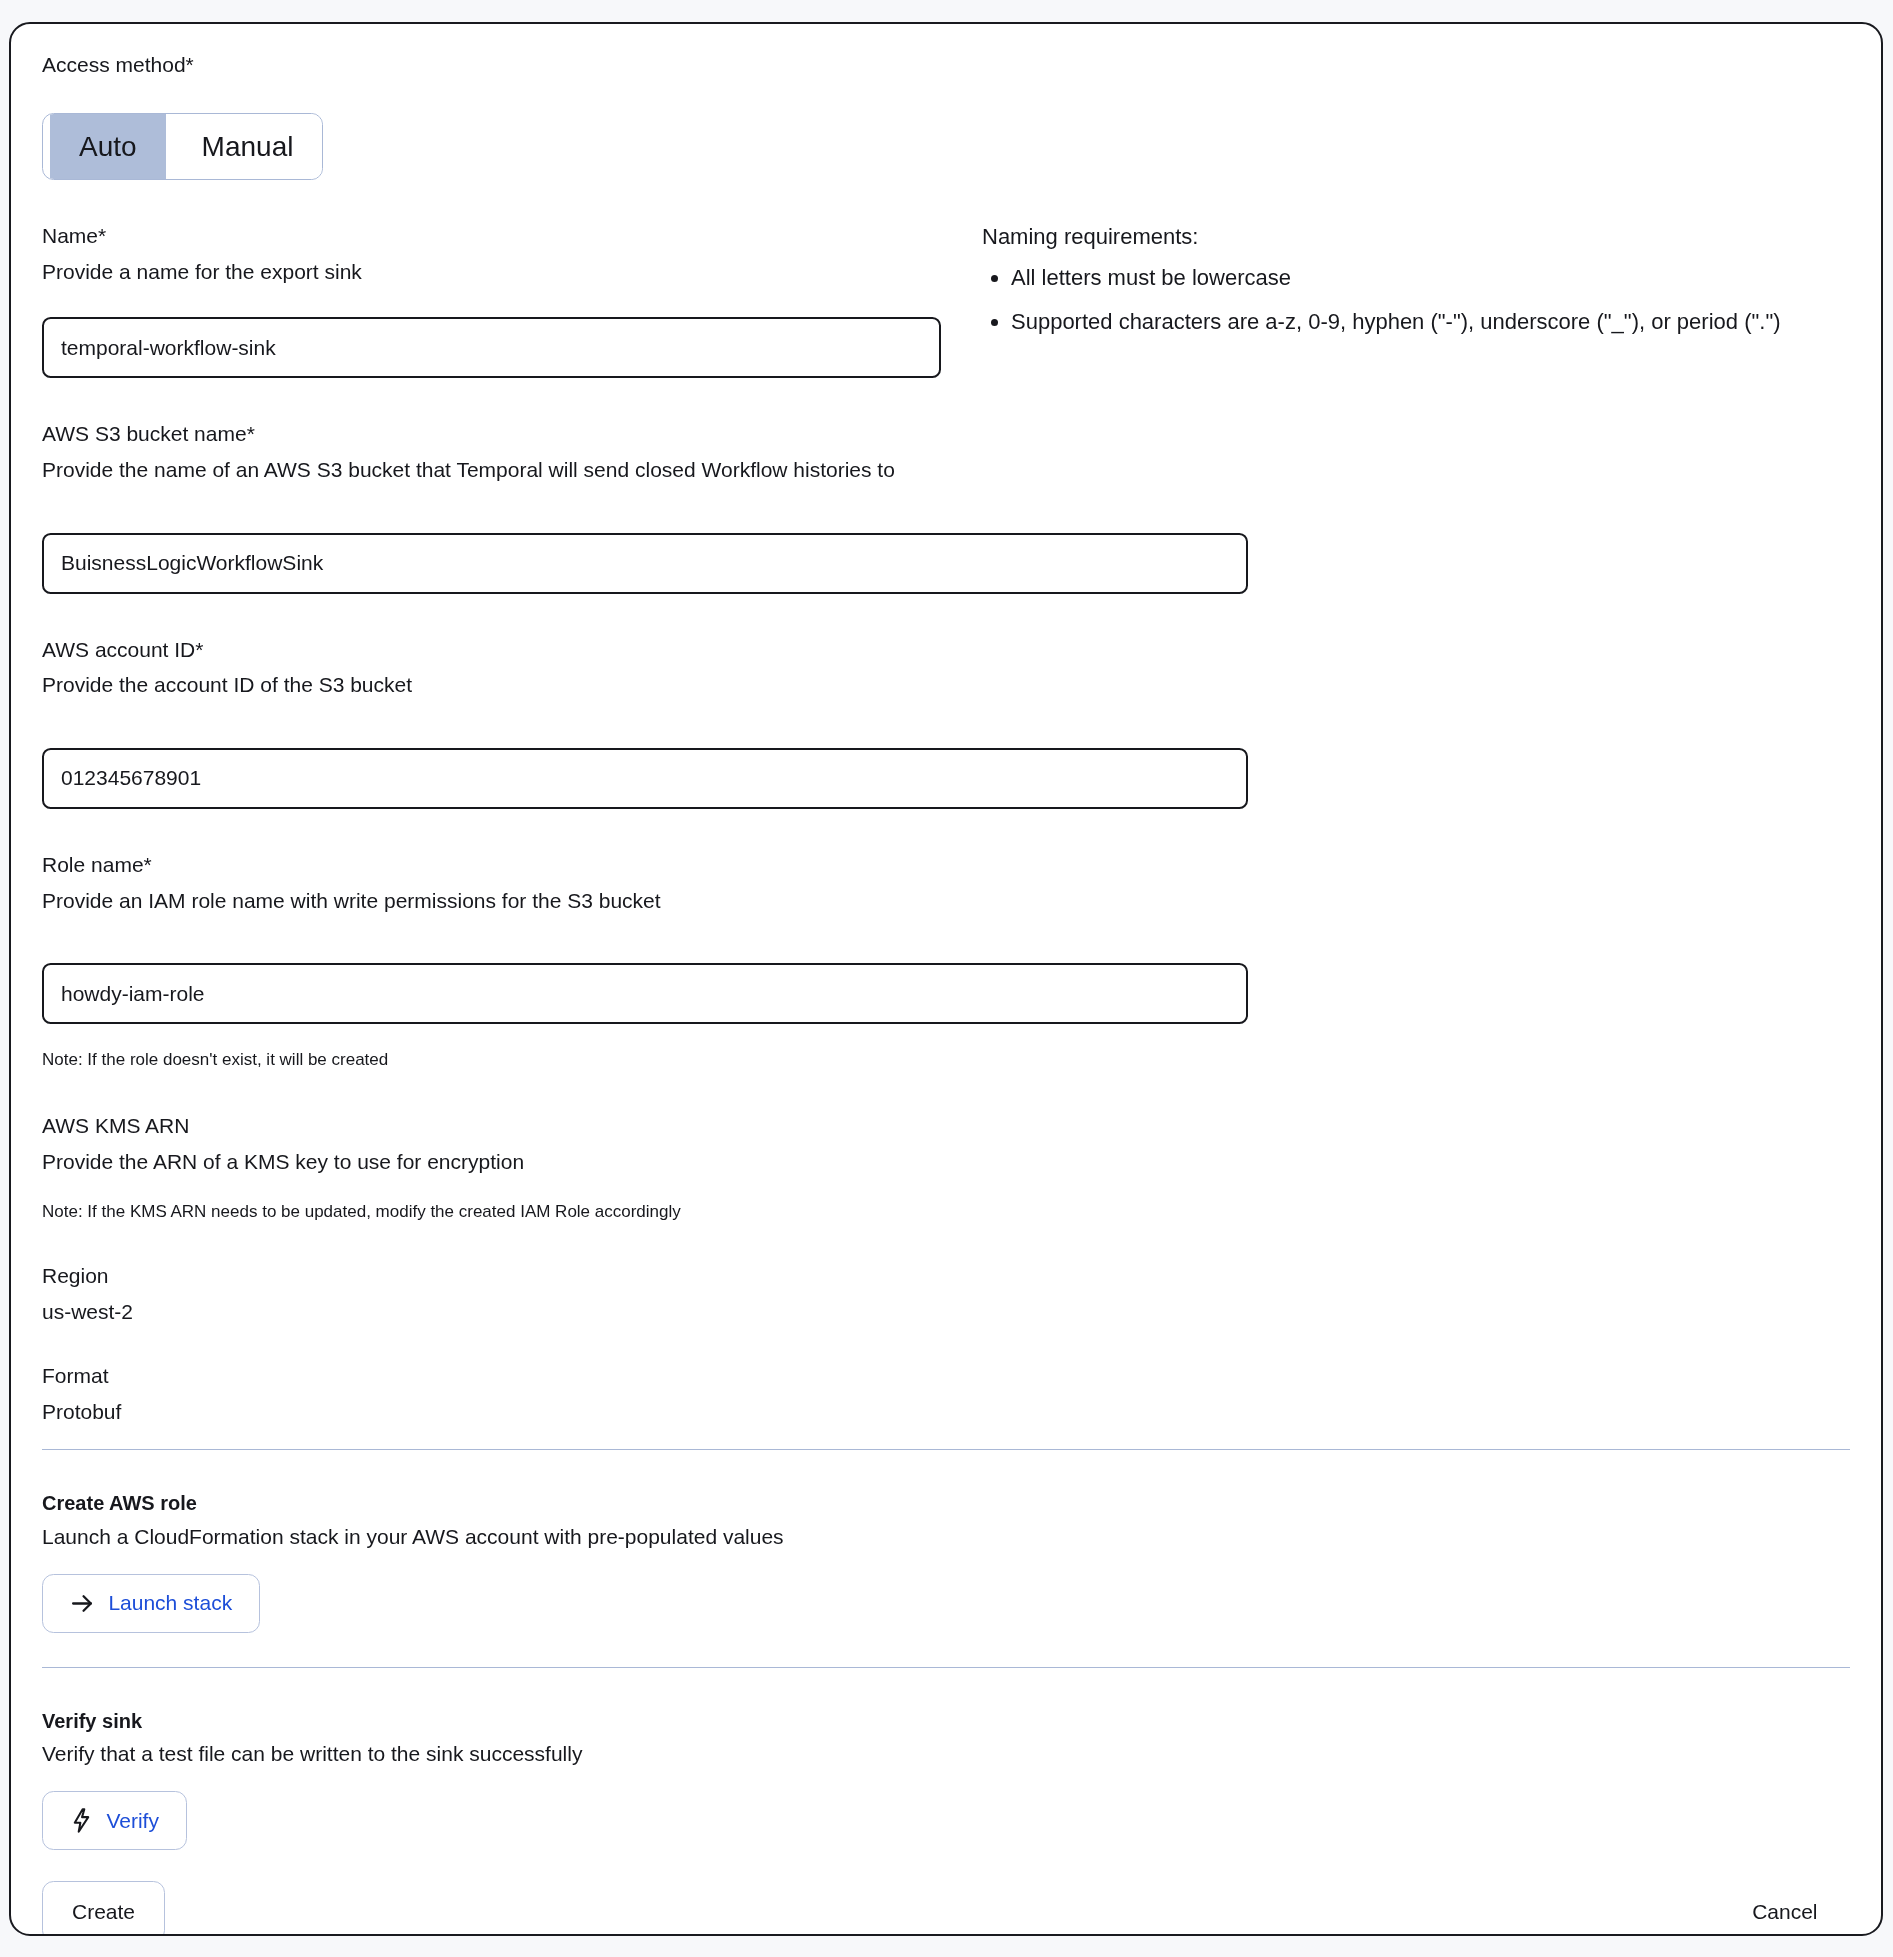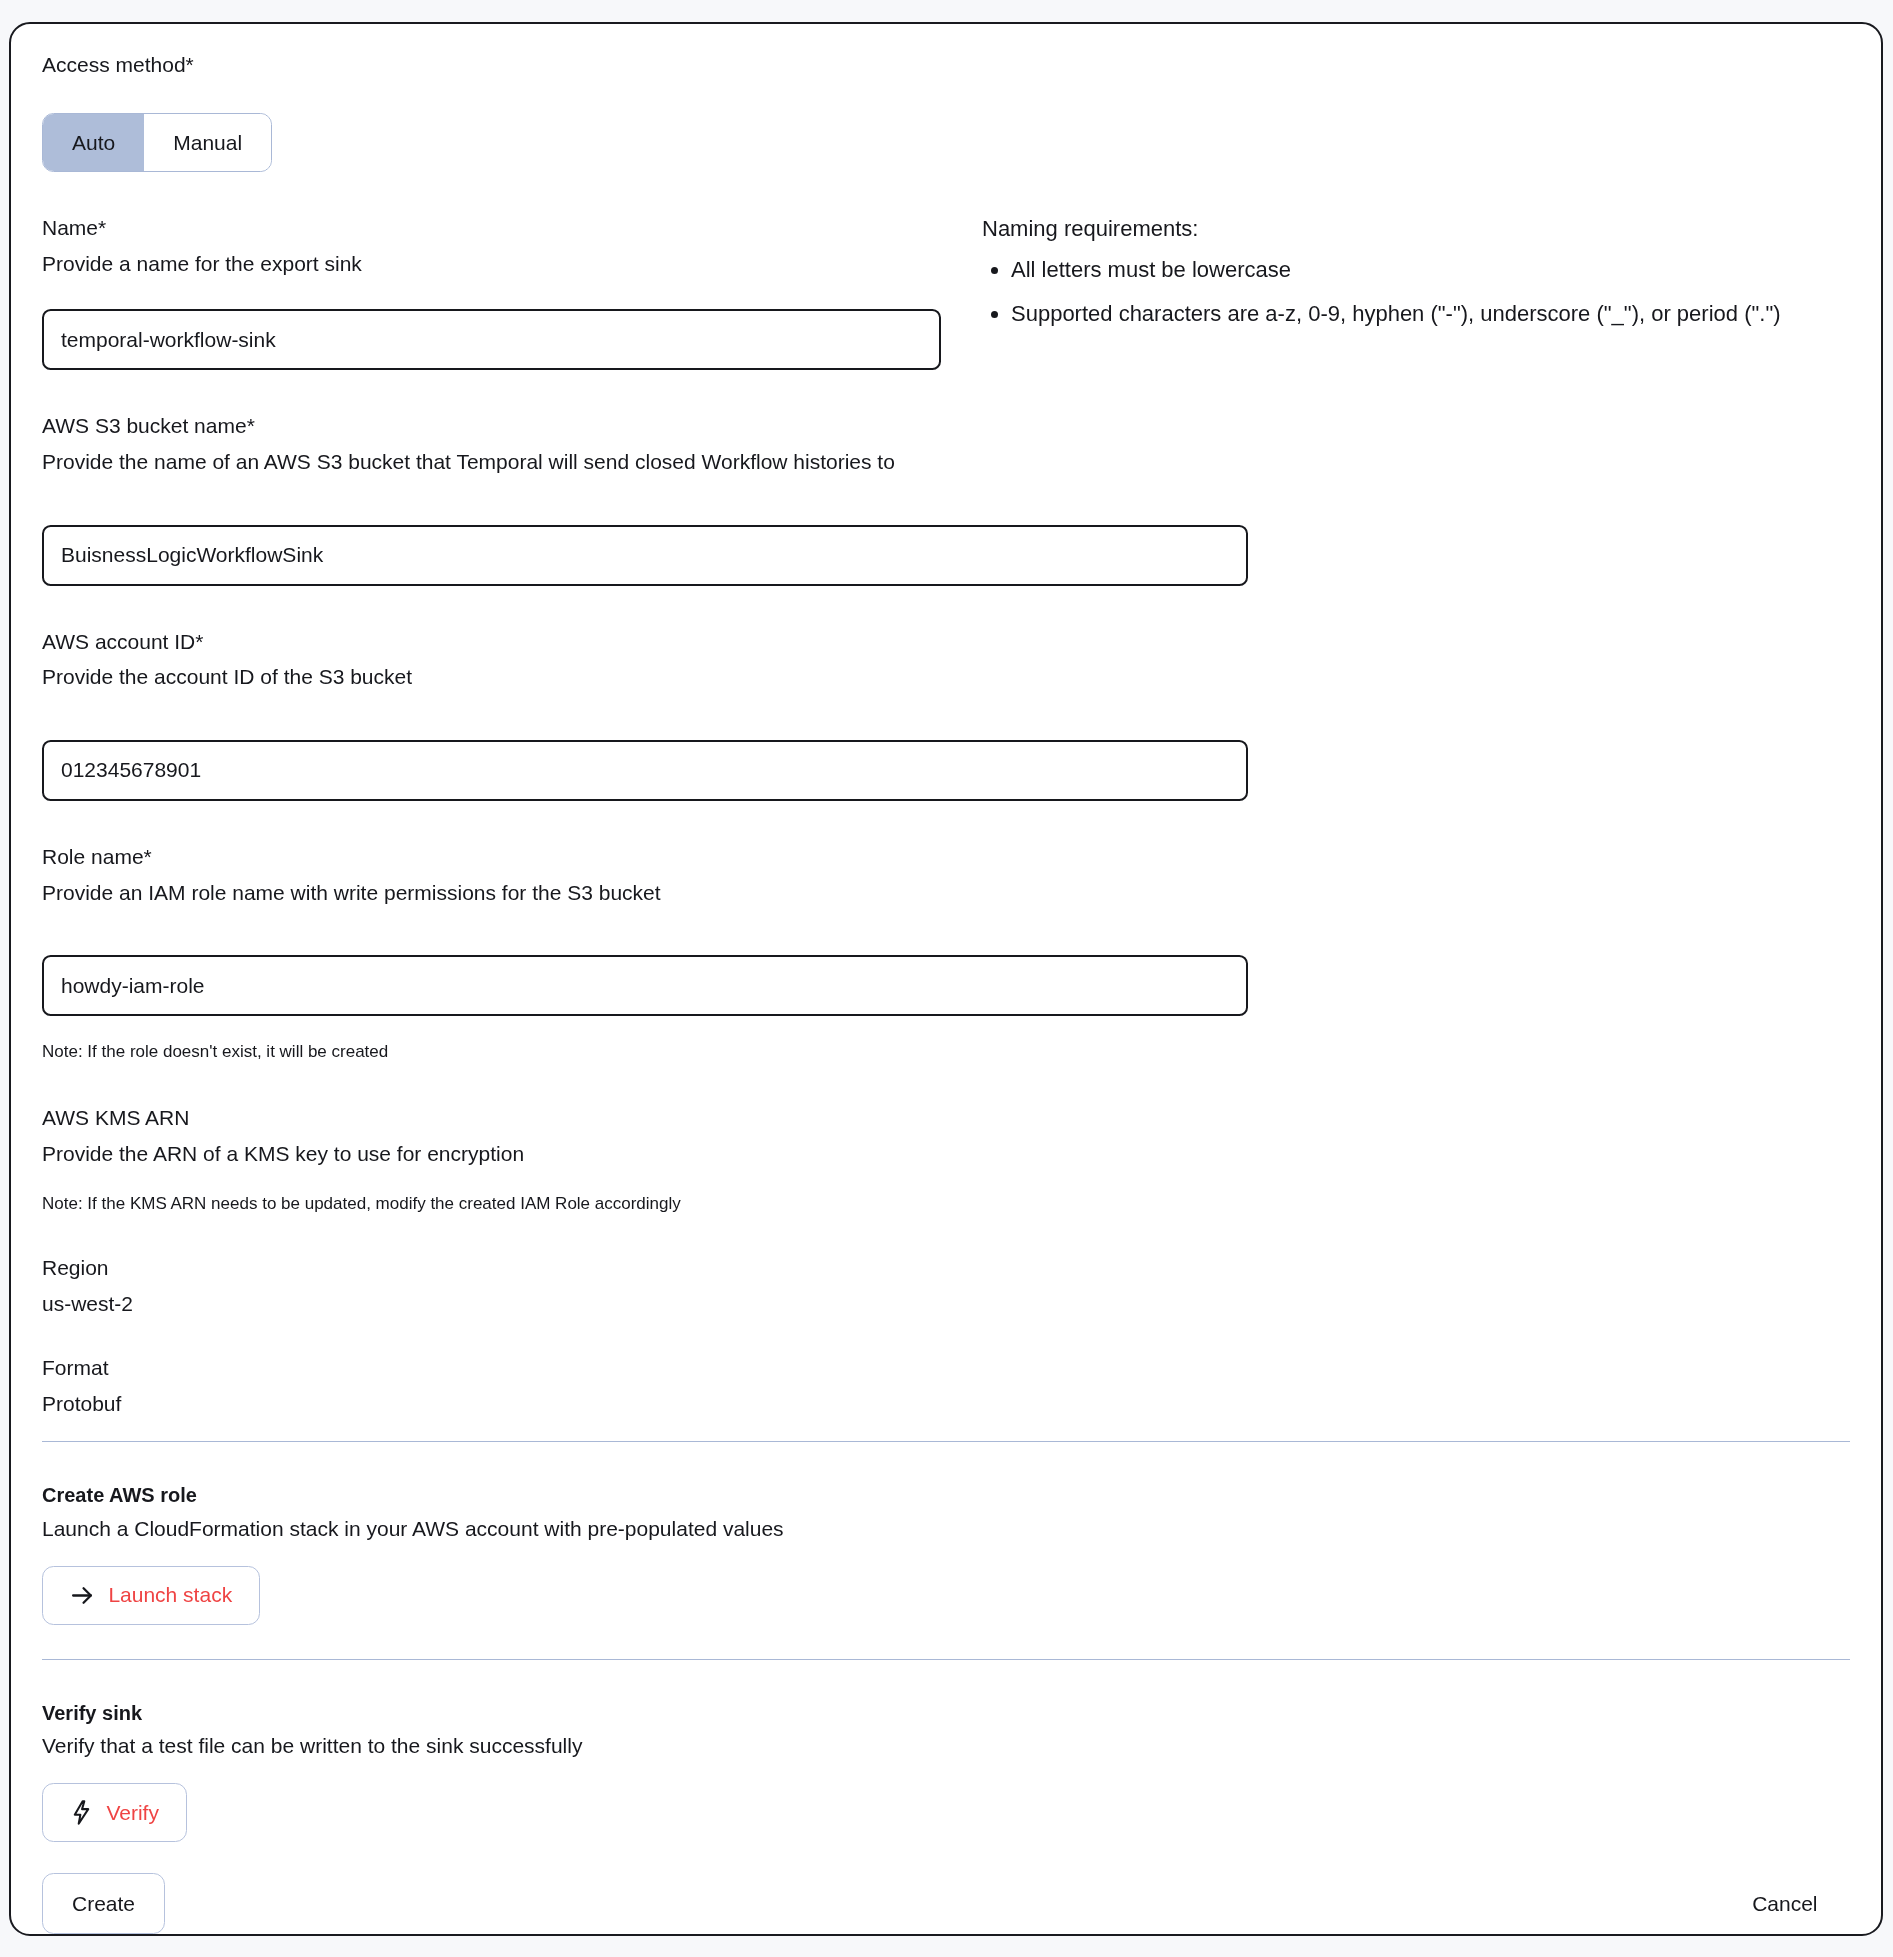--- a/index.html
+++ b/index.html
@@ -26,24 +26,25 @@
   
   .toggle-label { margin-bottom: 34px; }
   .toggle-group {
     display: inline-flex;
     border: 1.9px solid #a9b8d6;
     border-radius: 11.5px;
     overflow: hidden;
     margin-bottom: 42px;
   }
   .toggle-seg {
-    font-size: 21px;
+    font-size: 28px;
     padding: 16.3px 29px;
     background: #ffffff;
     cursor: pointer;
+    margin-left: 7px;
   }
   .toggle-seg.selected { background: #aebdd9; }
   .toggle-seg:not(.selected) { border-radius: 9.6px; }
 
   
   .name-row { display: flex; gap: 41px; }
   .name-col { width: 899px; flex: none; }
   .req-col  { flex: 1; padding-top: 1.9px; }
   .req-title { font-size: 22px; margin-bottom: 13.4px; }
   .req-list { margin-left: 29px; }
@@ -82,21 +83,21 @@
 
   .outline-btn {
     display: inline-flex;
     align-items: center;
     gap: 13.4px;
     border: 1.9px solid #b6c2dd;
     border-radius: 11.5px;
     background: #ffffff;
     font-family: "Liberation Sans", sans-serif;
     font-size: 21px;
-    color: #ef4444;
+    color: #1d4ed8;
     padding: 0 27px;
     height: 59px;
     margin-top: 25px;
     cursor: pointer;
   }
   .outline-btn svg { display: block; }
 
   .footer-row {
     display: flex;
     justify-content: space-between;

